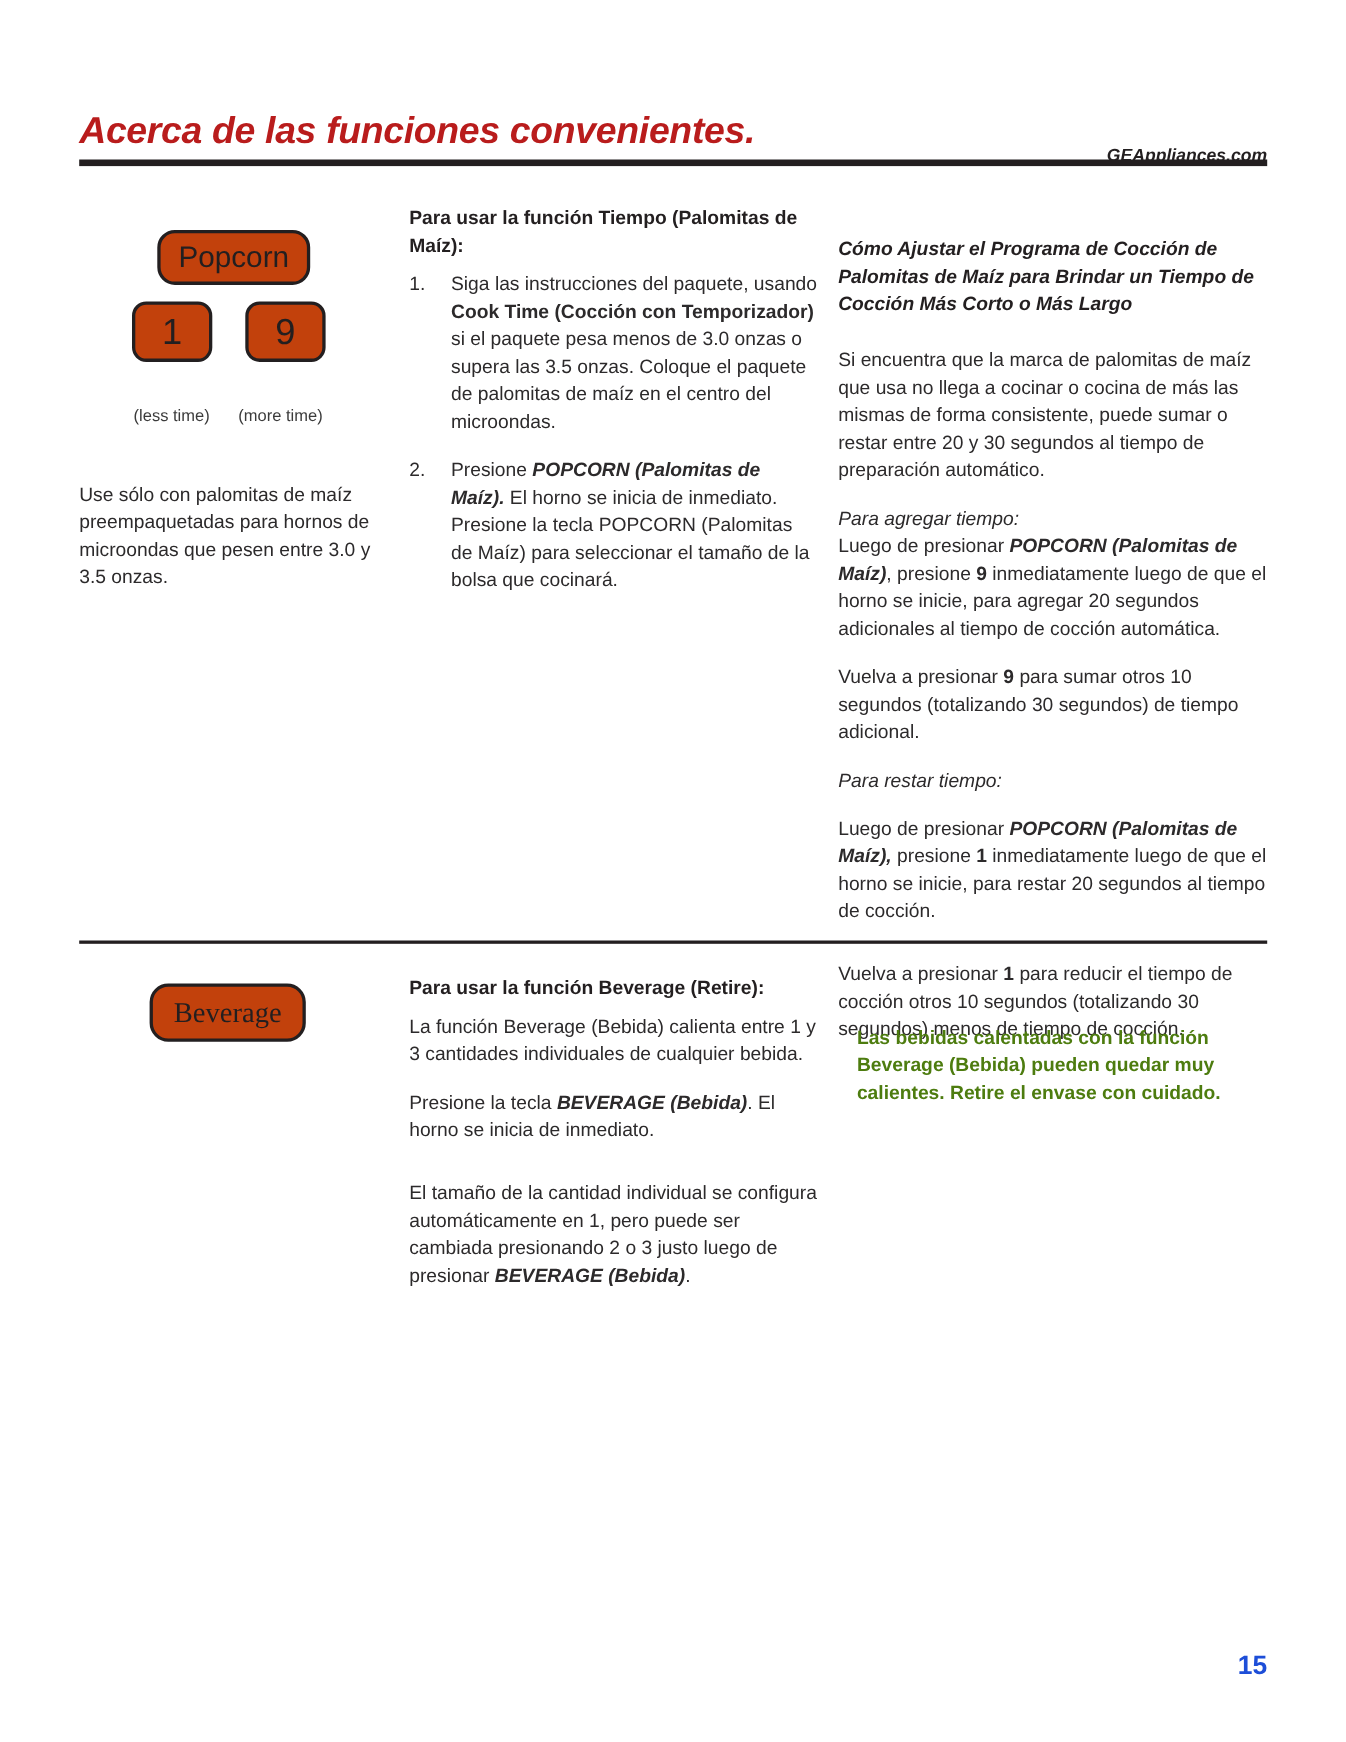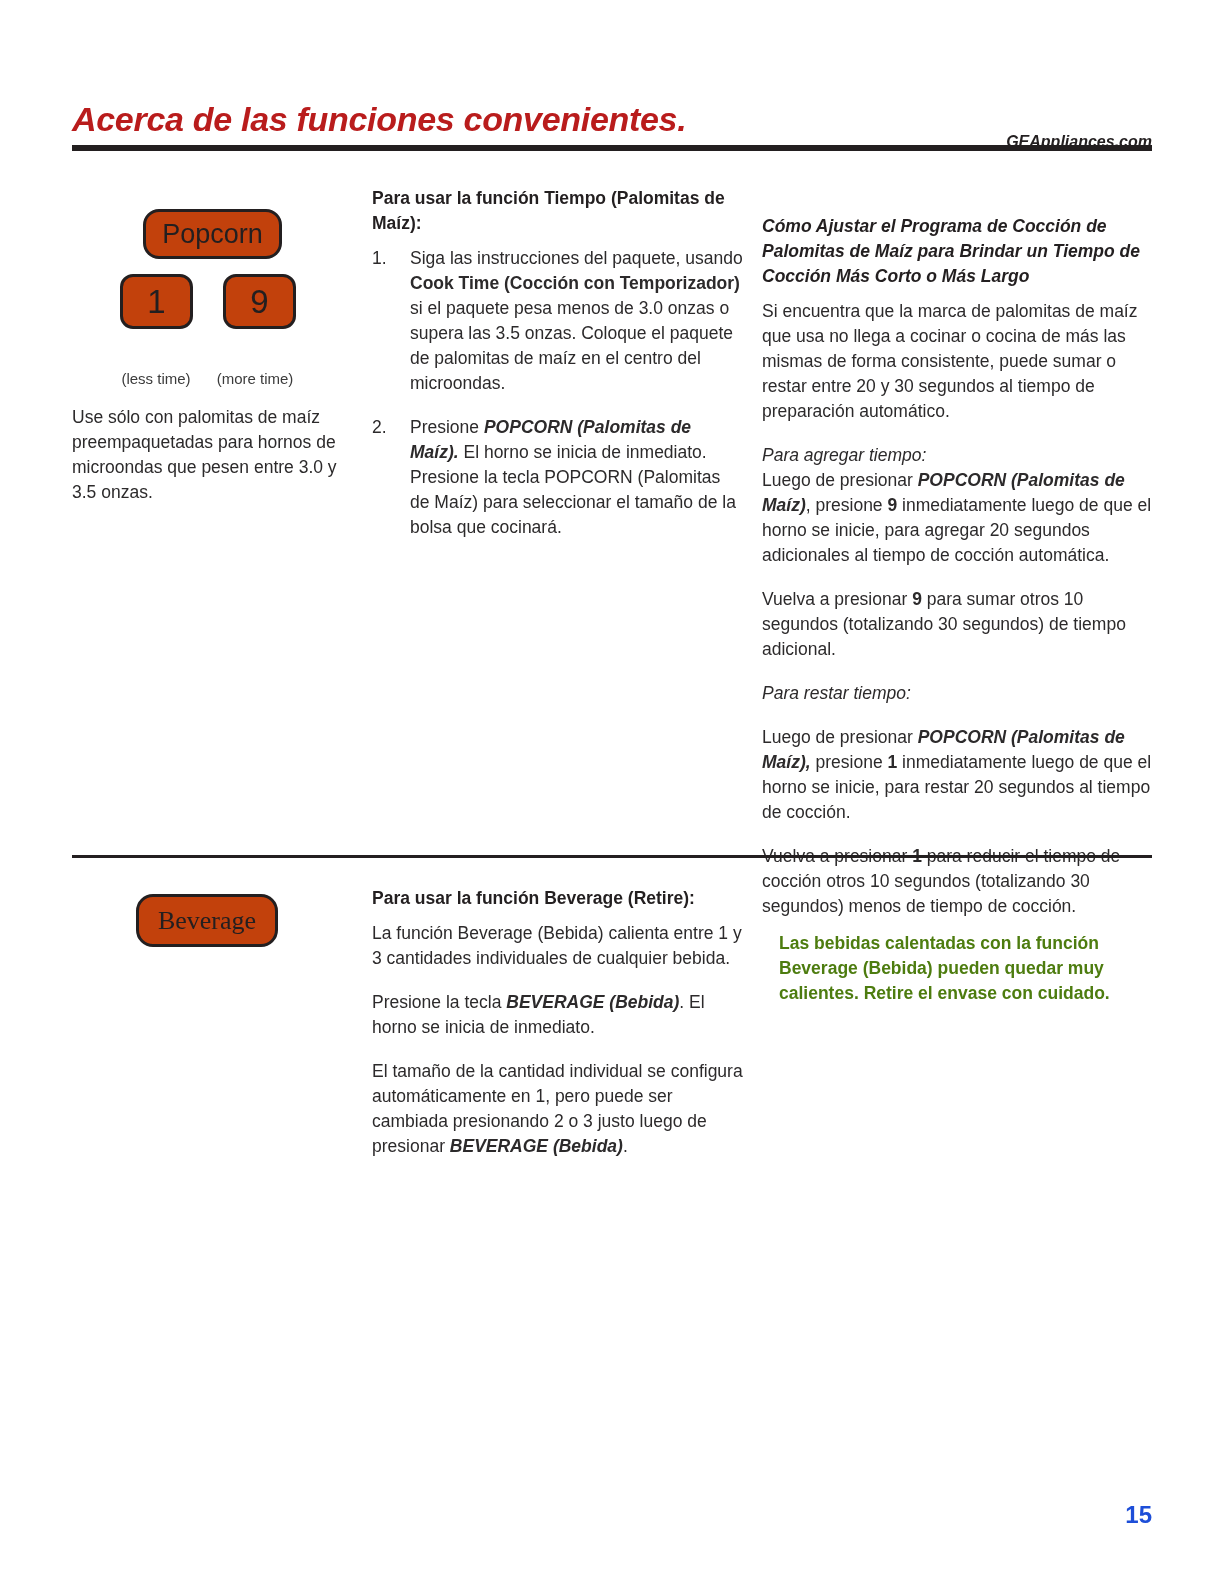--- a/index.html
+++ b/index.html
@@ -132,37 +132,37 @@
   }
   .key-beverage .key-label { font-size: 26px; }
 
   
   .body-text {
     font-size: 17.5px;
     line-height: 25px;
     color: #2c2a2b;
   }
   .body-text p { margin: 0 0 19px 0; }
-  .body-text p:last-child { margin-bottom: 0; }
+  .body-text p:last-child { margin-bottom: 0; margin-top: 32px; }
 
   .heading {
     font-size: 17.5px;
     font-weight: bold;
     line-height: 25px;
     color: #231f20;
     margin: 0 0 10px 0;
   }
 
   .sub-heading-italic {
     font-size: 17.5px;
     font-weight: bold;
     font-style: italic;
     line-height: 25px;
     color: #231f20;
-    margin: 0 0 10px 0;
+    margin: 0 0 26px 0;
   }
 
   .italic-lead {
     font-style: italic;
     font-size: 17.5px;
     line-height: 25px;
     color: #2c2a2b;
     margin: 0;
   }
 

